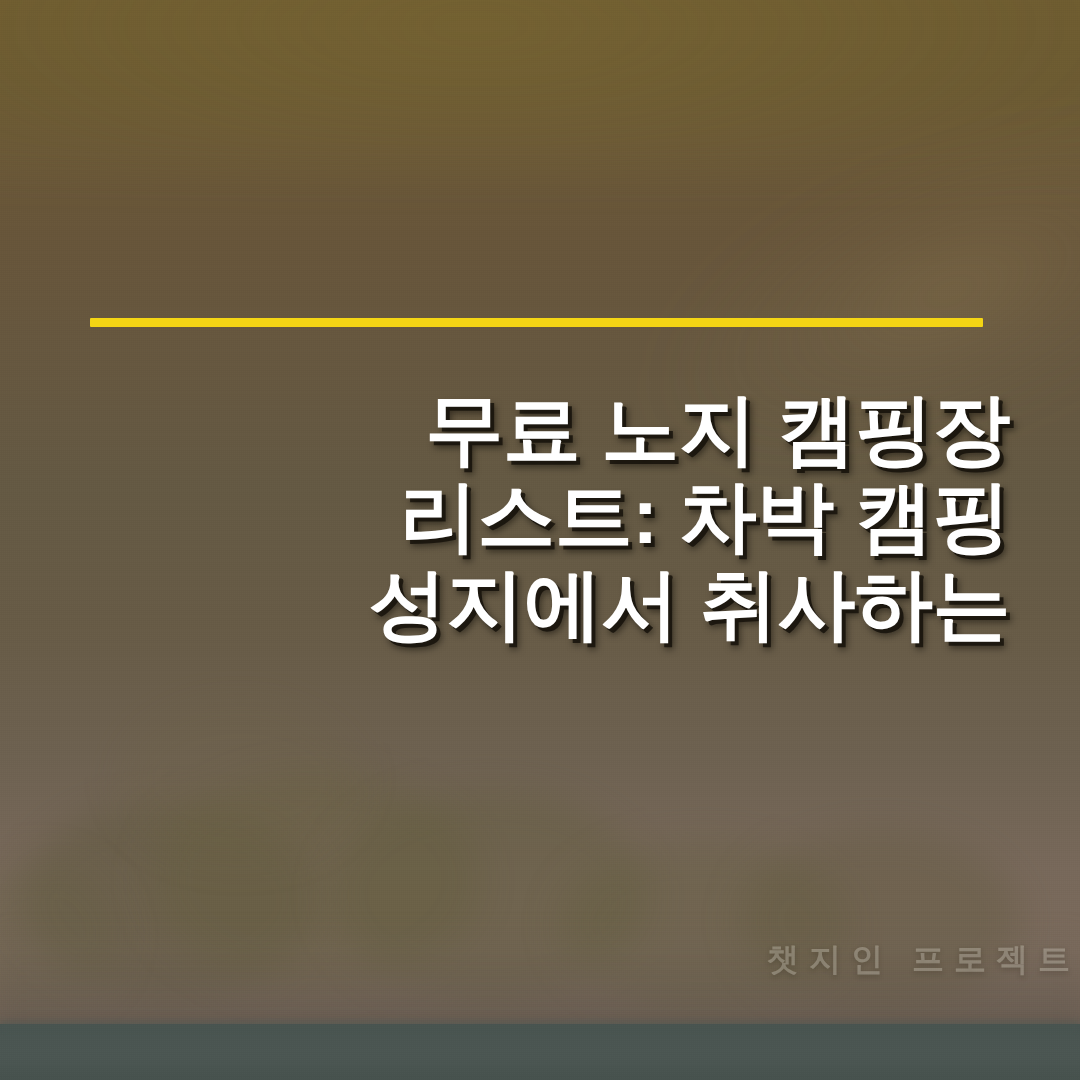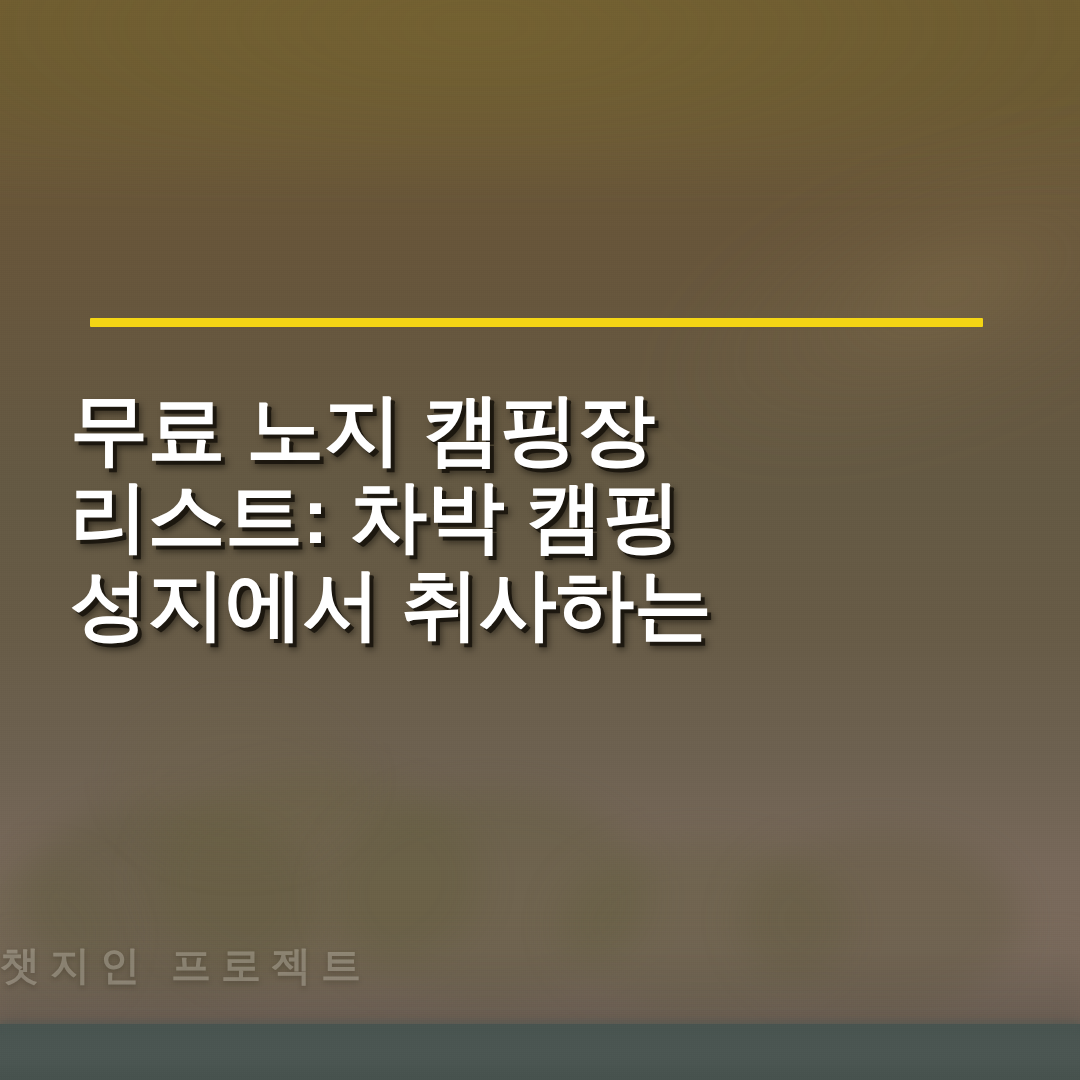--- a/index.html
+++ b/index.html
@@ -154,41 +154,41 @@
     background: #f4d514;
     border-radius: 1px;
   }
 
   .title {
     position: absolute;
     left: 0;
     right: 0;
     top: 386px;
     margin: 0;
-    text-align: left;
+    text-align: right;
     color: #ffffff;
     font-size: 78px;
     line-height: 1.12;
     font-weight: 700;
     letter-spacing: -0.5px;
     padding: 0 70px;
     box-sizing: border-box;
     text-shadow:
        4px 4px 0 rgba(18,14,8,0.78),
        5px 6px 7px rgba(10,8,4,0.55);
     white-space: pre-line;
   }
 
   .watermark {
     position: absolute;
     left: 0;
     right: 0;
     top: 938px;
-    text-align: left;
-    font-size: 40px;
+    text-align: right;
+    font-size: 32px;
     font-weight: 700;
     letter-spacing: 10px;
     color: rgba(236,232,220,0.30);
     text-shadow: 0 2px 5px rgba(40,34,24,0.25);
     user-select: none;
   }
 </style>
 </head>
 <body>
 

